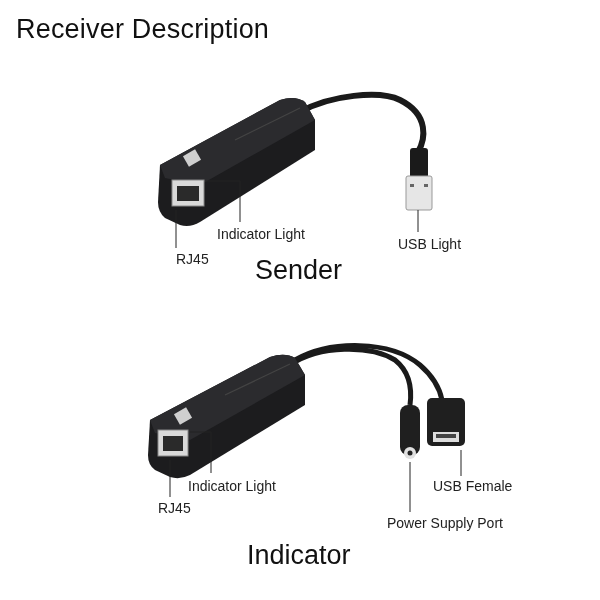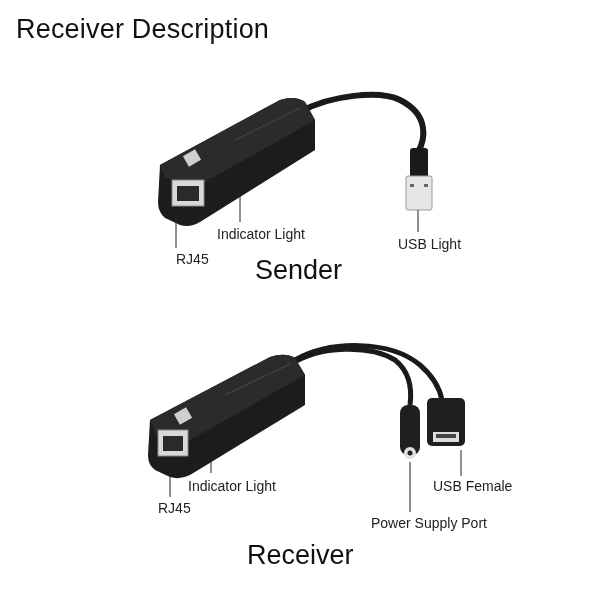--- a/index.html
+++ b/index.html
@@ -68,14 +68,14 @@
 </svg>
 
 <div class="label" style="left:217px;top:226px;">Indicator Light</div>
 <div class="label" style="left:176px;top:251px;">RJ45</div>
 <div class="label" style="left:398px;top:236px;">USB Light</div>
 <div class="section-title" style="left:255px;top:255px;">Sender</div>
 
 <div class="label" style="left:188px;top:478px;">Indicator Light</div>
 <div class="label" style="left:158px;top:500px;">RJ45</div>
 <div class="label" style="left:433px;top:478px;text-align:center;">USB Female</div>
-<div class="label" style="left:371px;top:515px;">Power Supply Port</div>
-<div class="section-title" style="left:247px;top:540px;">Receiver</div>
+<div class="label" style="left:387px;top:515px;">Power Supply Port</div>
+<div class="section-title" style="left:247px;top:540px;">Indicator</div>
 
 </body></html>

